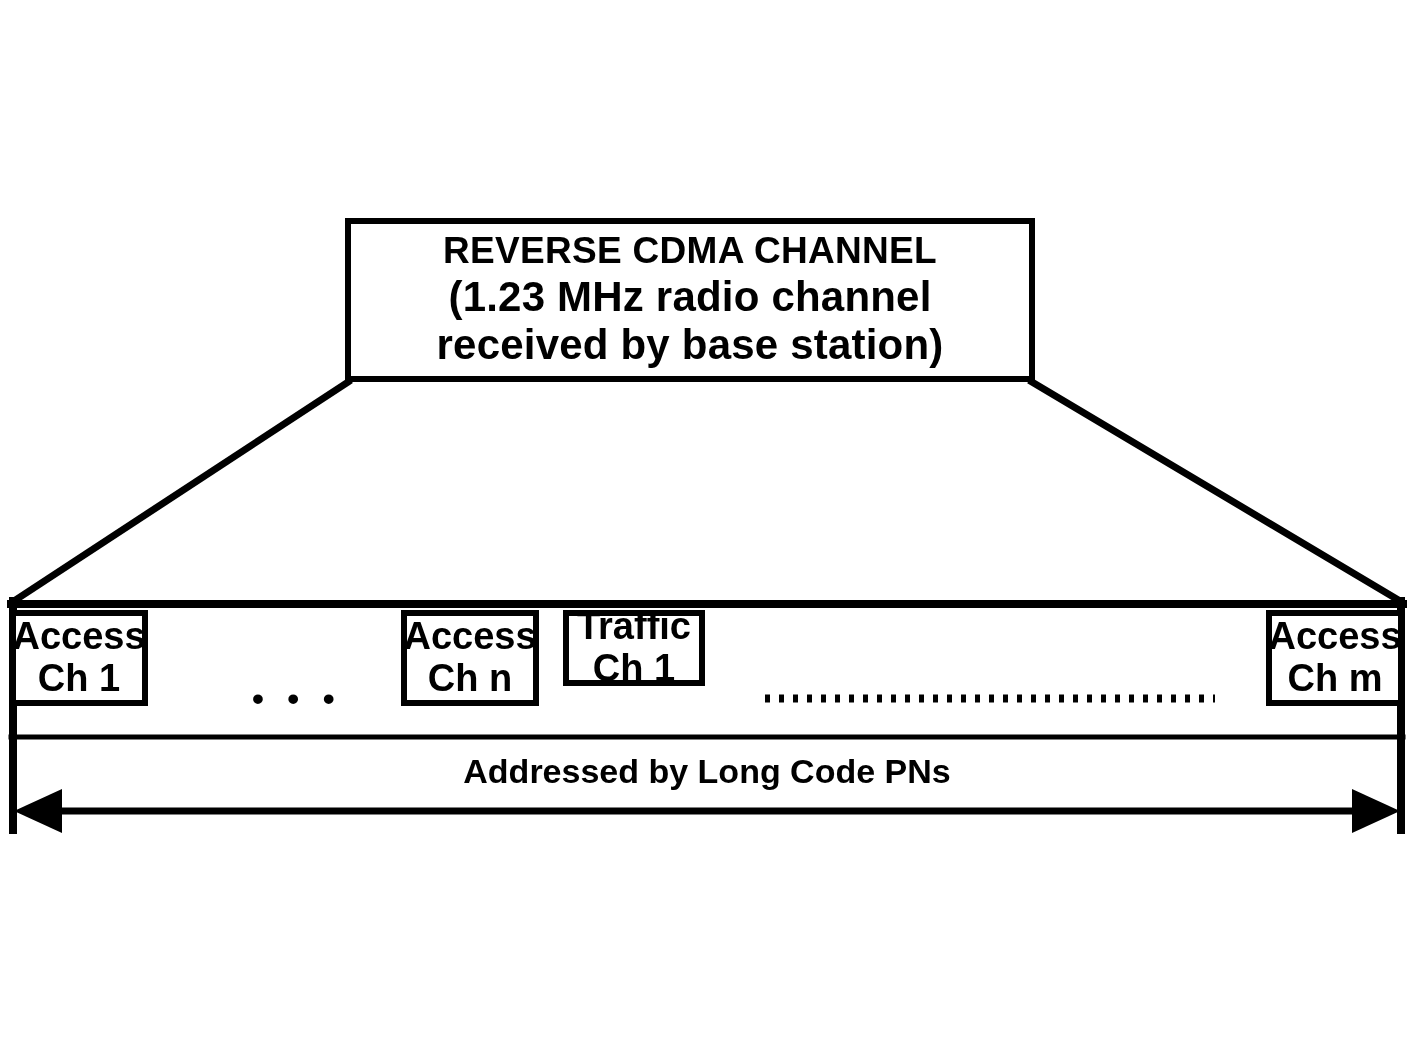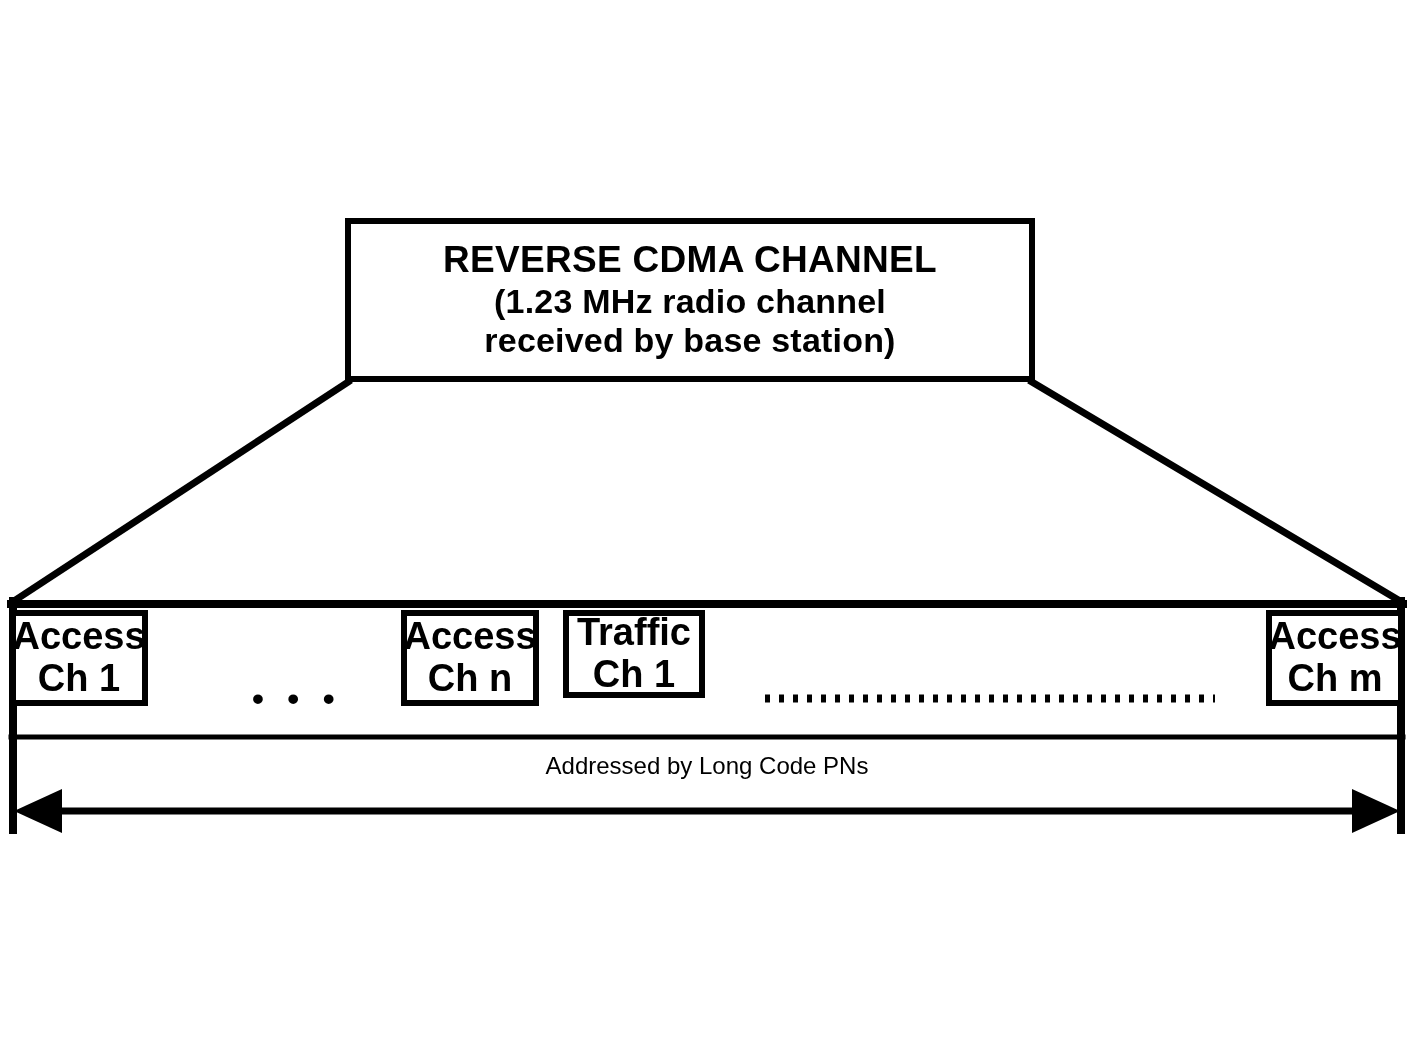--- a/index.html
+++ b/index.html
@@ -46,21 +46,21 @@
     text-align: center;
     line-height: 1.16;
     white-space: nowrap;
   }
   .hdr-title {
     font-size: 37px;
     font-weight: bold;
     letter-spacing: 0.3px;
   }
   .hdr-sub {
-    font-size: 34px;
+    font-size: 42px;
     font-weight: bold;
     letter-spacing: 0.2px;
   }
   
   .channel-box {
     position: absolute;
     box-sizing: border-box;
     border: 6px solid #000000;
     background: #ffffff;
     display: flex;
@@ -93,22 +93,22 @@
     width: 456px;
     height: 9px;
   }
   
   #span-caption {
     position: absolute;
     left: 12px;
     top: 752px;
     width: 1390px;
     text-align: center;
-    font-size: 24px;
-    font-weight: normal;
+    font-size: 34px;
+    font-weight: bold;
     white-space: nowrap;
   }
 </style>
 </head>
 <body>
 
 <div id="diagram-root">
 
   <svg id="line-art" viewBox="0 0 1416 1062">
 
@@ -134,21 +134,21 @@
   <div class="channel-box" style="left:10px; top:610px; width:138px; height:96px;">
     <div class="cell-line">Access</div>
     <div class="cell-line">Ch 1</div>
   </div>
 
   <div class="channel-box" style="left:401px; top:610px; width:138px; height:96px;">
     <div class="cell-line">Access</div>
     <div class="cell-line">Ch n</div>
   </div>
 
-  <div class="channel-box" style="left:563px; top:610px; width:142px; height:88px;">
+  <div class="channel-box" style="left:563px; top:610px; width:142px; height:76px;">
     <div class="cell-line">Traffic</div>
     <div class="cell-line">Ch 1</div>
   </div>
 
   <div class="channel-box" style="left:1266px; top:610px; width:138px; height:96px;">
     <div class="cell-line">Access</div>
     <div class="cell-line">Ch m</div>
   </div>
 
   <div id="ellipsis-short">• • •</div>

